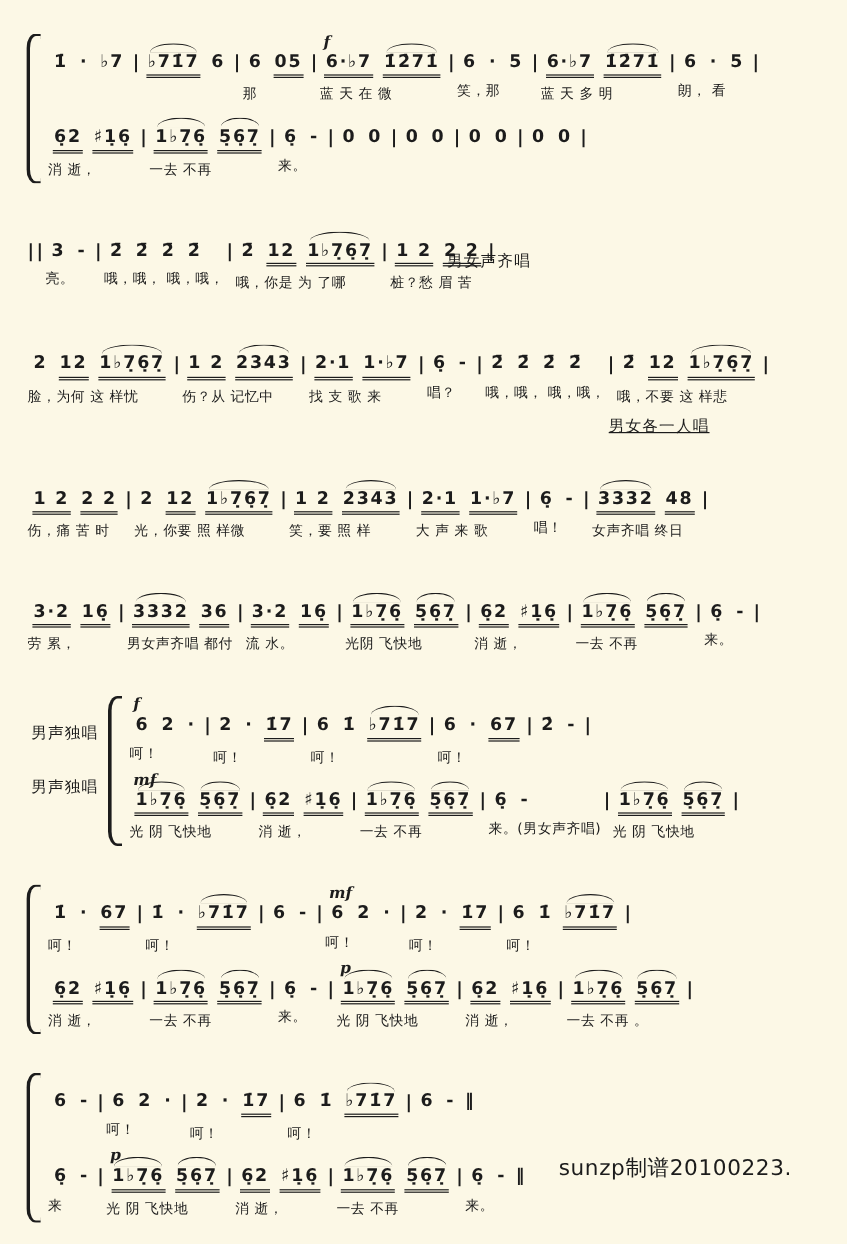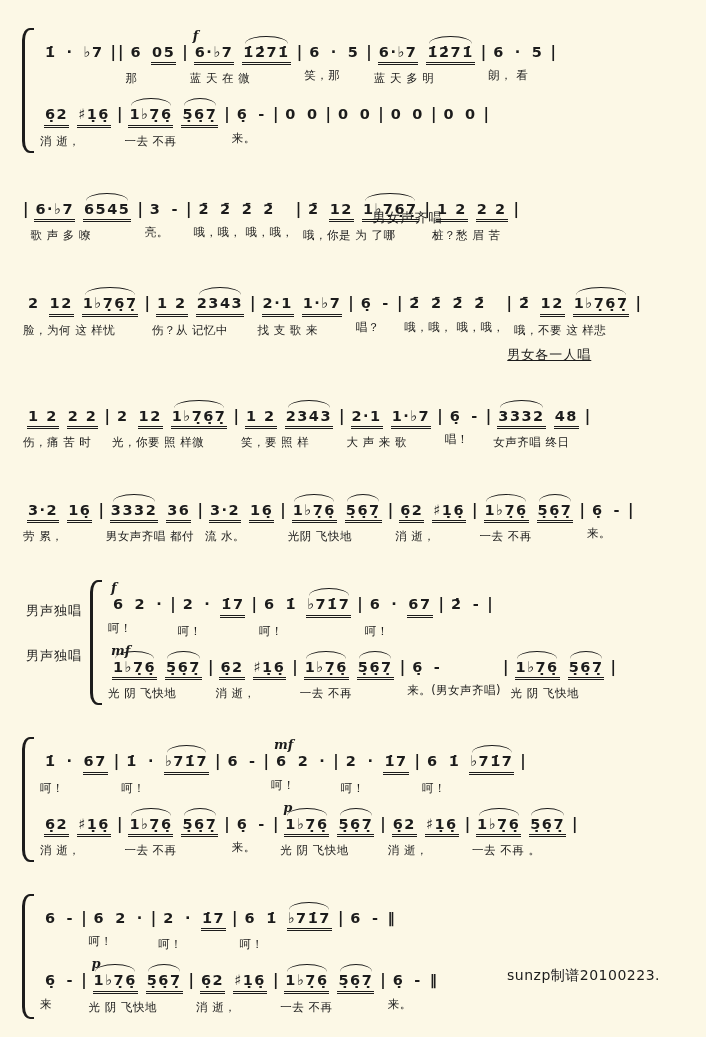--- a/index.html
+++ b/index.html
@@ -45,38 +45,42 @@
     position:absolute;top:-16px;left:3px;
     font-family:"DejaVu Serif","Liberation Serif",serif;
     font-style:italic;font-weight:bold;font-size:13px;letter-spacing:0;
   }
   .lyric{font-size:11.5px;margin-top:6px;white-space:nowrap;letter-spacing:.5px;min-height:14px;}
   .label-above{position:absolute;top:-20px;font-size:13px;letter-spacing:1px;white-space:nowrap;}
   .label-below{position:absolute;bottom:-22px;font-size:13px;letter-spacing:1px;white-space:nowrap;text-decoration:underline;}
   .system.has-bottom-label{margin-bottom:50px;}
   .footer{
     position:absolute;right:46px;bottom:52px;
-    font-size:14px;letter-spacing:.5px;
+    font-size:18px;letter-spacing:.5px;
   }
 </style>
 </head>
 <body>
 
 <div class="page">
   <div id="score">
       <div class="system">
         <div class="sysrow">
           <div class="bracket"></div>
           <div class="vcol">
             <div class="voice">
               <div class="measure">
                 <div class="notation"><span class="tok">1̇</span><span class="tok">·</span><span class="tok">♭7</span></div>
                 <div class="lyric"></div>
               </div>
               <span class="bar">|</span>
+              <div class="measure">
+                <div class="notation"><span class="tok beam arc">♭71̇7</span><span class="tok">6</span></div>
+                <div class="lyric"></div>
+              </div>
               <span class="bar">|</span>
               <div class="measure">
                 <div class="notation"><span class="tok">6</span><span class="tok beam">05</span></div>
                 <div class="lyric">那</div>
               </div>
               <span class="bar">|</span>
               <div class="measure">
                 <div class="dyn">f</div>
                 <div class="notation"><span class="tok beam">6·♭7</span><span class="tok beam arc">1̇2̇71̇</span></div>
                 <div class="lyric">蓝 天 在 微</div>
@@ -137,24 +141,20 @@
             </div>
           </div>
         </div>
       </div>
       <div class="system has-top-label">
         <div class="label-above" style="left: 52%; margin-top: 44px;">男女声齐唱</div>
         <div class="sysrow">
           <div class="vcol">
             <div class="voice">
               <span class="bar">|</span>
-              <div class="measure">
-                <div class="notation"><span class="tok beam">6·♭7</span><span class="tok beam arc">6545</span></div>
-                <div class="lyric">歌 声 多 嘹</div>
-              </div>
               <span class="bar">|</span>
               <div class="measure">
                 <div class="notation"><span class="tok">3</span><span class="tok">-</span></div>
                 <div class="lyric">亮。</div>
               </div>
               <span class="bar">|</span>
               <div class="measure">
                 <div class="notation"><span class="tok">2̄</span><span class="tok">2̄</span><span class="tok">2̄</span><span class="tok">2̄</span></div>
                 <div class="lyric">哦，哦， 哦，哦，</div>
               </div>

